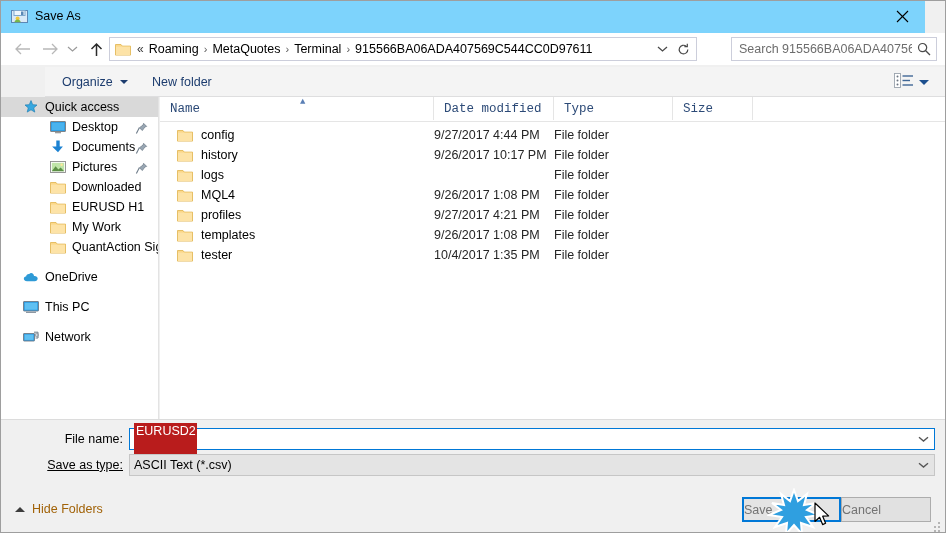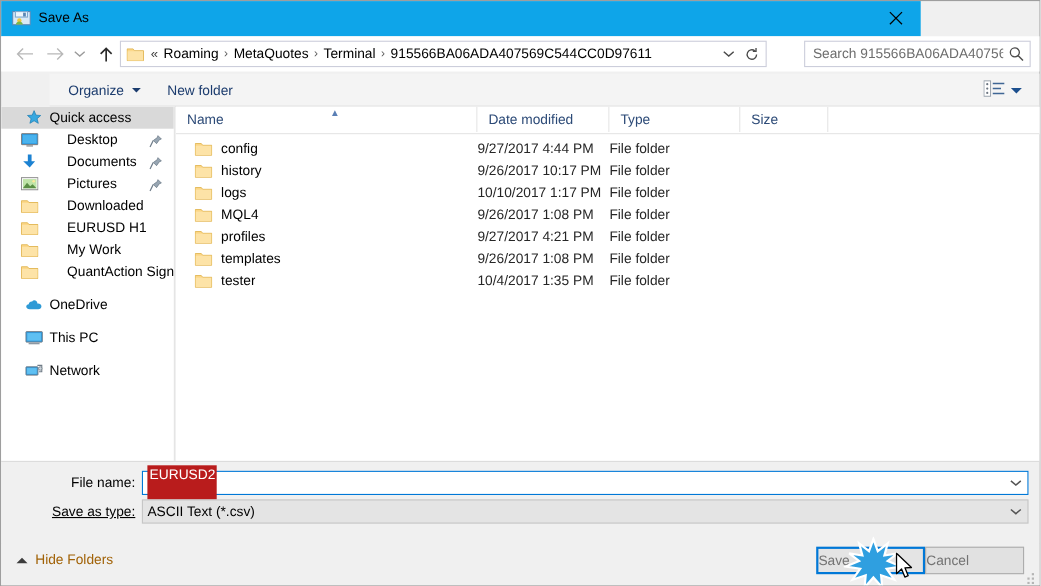--- a/index.html
+++ b/index.html
@@ -18,22 +18,22 @@
     background: #f0f0f0;
     border: 1px solid #9e9e9e;
     box-sizing: border-box;
     overflow: hidden;
   }
 
   
   .titlebar {
     position: absolute;
     left: 0; top: 0;
-    width: 836px; height: 32px;
-    background: #0ea5e9;
+    width: 924px; height: 32px;
+    background: #7dd3fc;
     box-sizing: border-box;
   }
   .title-icon {
     position: absolute;
     left: 10px; top: 7px;
     width: 17px; height: 17px;
   }
   .title-text {
     position: absolute;
     left: 34px; top: 7px;
@@ -214,35 +214,36 @@
     flex: 0 0 auto;
     display: flex; align-items: center; justify-content: center;
   }
   .nav-label { margin-left: 6px; }
   .nav-pin {
     position: absolute;
     right: 10px; top: 5px;
     width: 13px; height: 13px;
   }
   .lvl0 { padding-left: 22px; }
-  .lvl1 { padding-left: 18px; gap: 20px; }
+  .lvl1 { padding-left: 49px; }
   .nav-gap { height: 10px; }
 
   .filelist {
     position: absolute;
     left: 159px; top: 96px;
     width: 787px; height: 322px;
     background: #ffffff;
     overflow: hidden;
   }
   .fl-header {
     position: relative;
     height: 24px;
     border-bottom: 1px solid #e5e5e5;
     background: #ffffff;
+    font-family: Liberation Mono, monospace;
   }
   .fl-col {
     position: absolute;
     top: 0; height: 23px;
     display: flex; align-items: center;
     font-size: 12.5px;
     color: #2c4a77;
     white-space: nowrap;
     box-sizing: border-box;
     padding-left: 10px;
@@ -708,21 +709,20 @@
       <div class="fl-row">
         <div class="cell cell-name">
           <span class="fi">
             <svg width="16" height="14" viewBox="0 0 16 14">
               <path d="M0.5 2.5h5.5l1.3 1.6h8.2v9H0.5z" fill="#fcd88a" stroke="#e0b44e" stroke-width="0.8"></path>
               <path d="M1 4.6h14v8.4H1z" fill="#fde3a7"></path>
             </svg>
           </span>
           <span>logs</span>
         </div>
-        <div class="cell cell-date">10/10/2017 1:17 PM</div>
         <div class="cell cell-type">File folder</div>
         <div class="cell cell-size"></div>
       </div>
 
       <div class="fl-row">
         <div class="cell cell-name">
           <span class="fi">
             <svg width="16" height="14" viewBox="0 0 16 14">
               <path d="M0.5 2.5h5.5l1.3 1.6h8.2v9H0.5z" fill="#fcd88a" stroke="#e0b44e" stroke-width="0.8"></path>
               <path d="M1 4.6h14v8.4H1z" fill="#fde3a7"></path>

